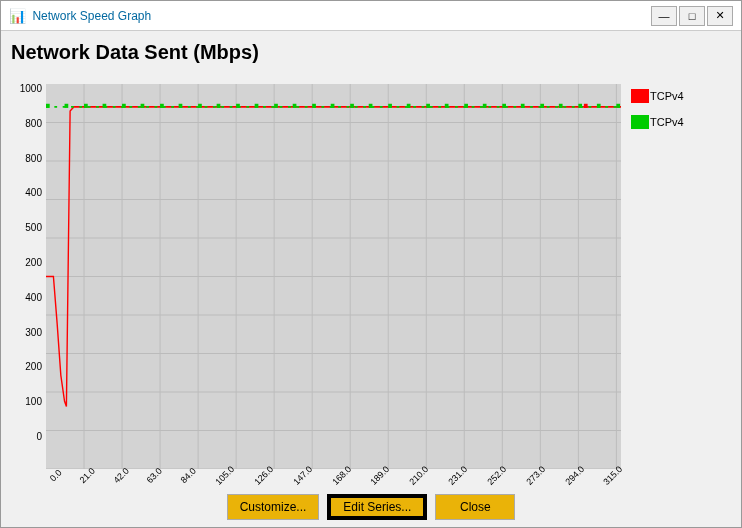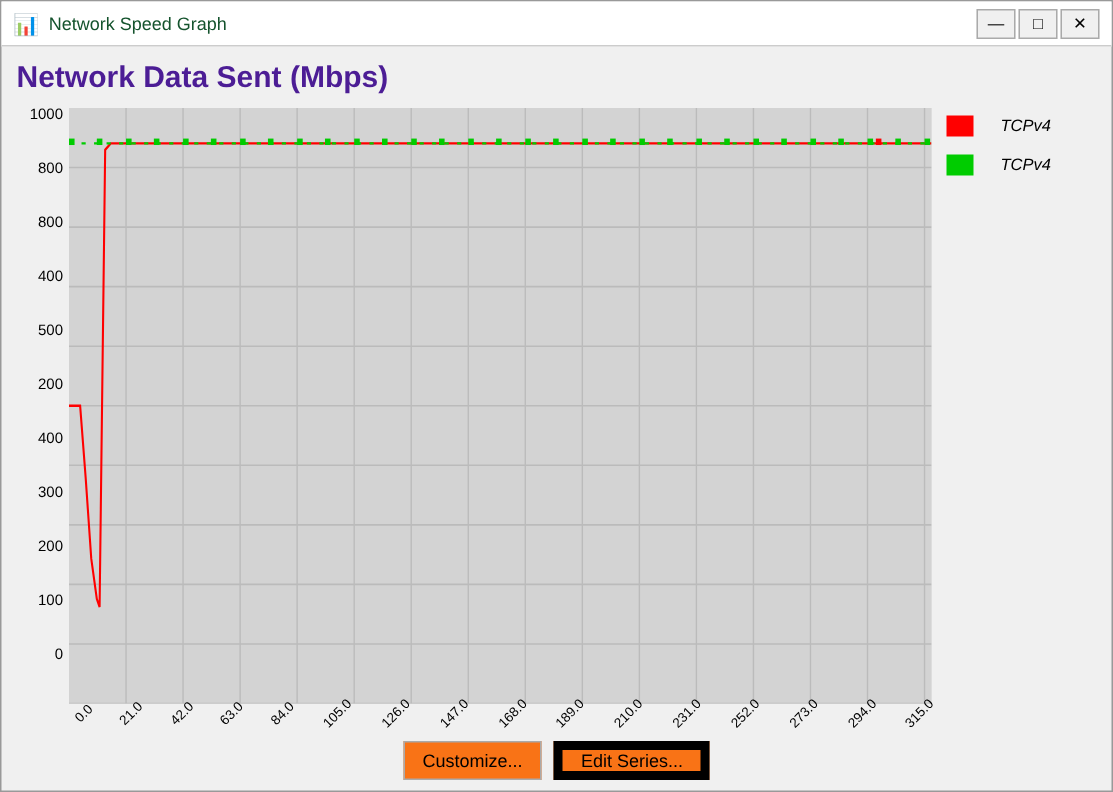--- a/index.html
+++ b/index.html
@@ -29,21 +29,21 @@
       justify-content: space-between;
       flex-shrink: 0;
     }
     .title-bar-left {
       display: flex;
       align-items: center;
       gap: 6px;
     }
     .title-bar-title {
       font-size: 12px;
-      color: #14532d;
+      color: #0369a1;
     }
     .title-bar-controls {
       display: flex;
       gap: 2px;
     }
     .title-btn {
       width: 26px;
       height: 20px;
       background: #f0f0f0;
       border: 1px solid #aaa;
@@ -55,22 +55,22 @@
     }
     .content-area {
       flex: 1;
       padding: 10px 10px 5px 10px;
       display: flex;
       flex-direction: column;
     }
     .chart-title {
       font-size: 20px;
       font-weight: bold;
-      color: #4c1d95;
-      margin-bottom: 8px;
+      color: #000000;
+      margin-bottom: 20px;
     }
     .chart-container {
       flex: 1;
       display: flex;
       flex-direction: row;
       gap: 10px;
     }
     .chart-wrapper {
       flex: 1;
       display: flex;
@@ -122,22 +122,21 @@
     .legend {
       width: 100px;
       display: flex;
       flex-direction: column;
       padding-top: 5px;
       gap: 12px;
     }
     .legend-item {
       display: flex;
       align-items: center;
-      gap: 18px;
-      font-style: italic;
+      gap: 1px;
     }
     .legend-color {
       width: 18px;
       height: 14px;
       flex-shrink: 0;
     }
     .legend-label {
       font-size: 11px;
       color: #000;
     }
@@ -154,28 +153,28 @@
       align-items: center;
       justify-content: center;
       gap: 8px;
       padding: 5px 0;
       flex-shrink: 0;
     }
     .footer-btn {
       height: 26px;
       min-width: 80px;
       padding: 0 12px;
-      background: #f97316;
+      background: #eab308;
       border: 1px solid #aaa;
       font-size: 12px;
       cursor: pointer;
       color: #000;
     }
     .footer-btn.active-border {
-      border: 6px solid #000000;
+      border: 4px solid #000000;
     }
   </style>
 </head>
 <body>
 
 <div class="window">
 
   <div class="title-bar">
     <div class="title-bar-left">
       <span style="font-size:14px;">📊</span>
@@ -315,14 +314,15 @@
           <div class="legend-color" style="background:#00cc00;"></div>
           <span class="legend-label">TCPv4</span>
         </div>
       </div>
     </div>
   </div>
 
   <div class="footer">
     <button class="footer-btn">Customize...</button>
     <button class="footer-btn active-border">Edit Series...</button>
+    <button class="footer-btn">Close</button>
   </div>
 </div>
 
 </body></html>

